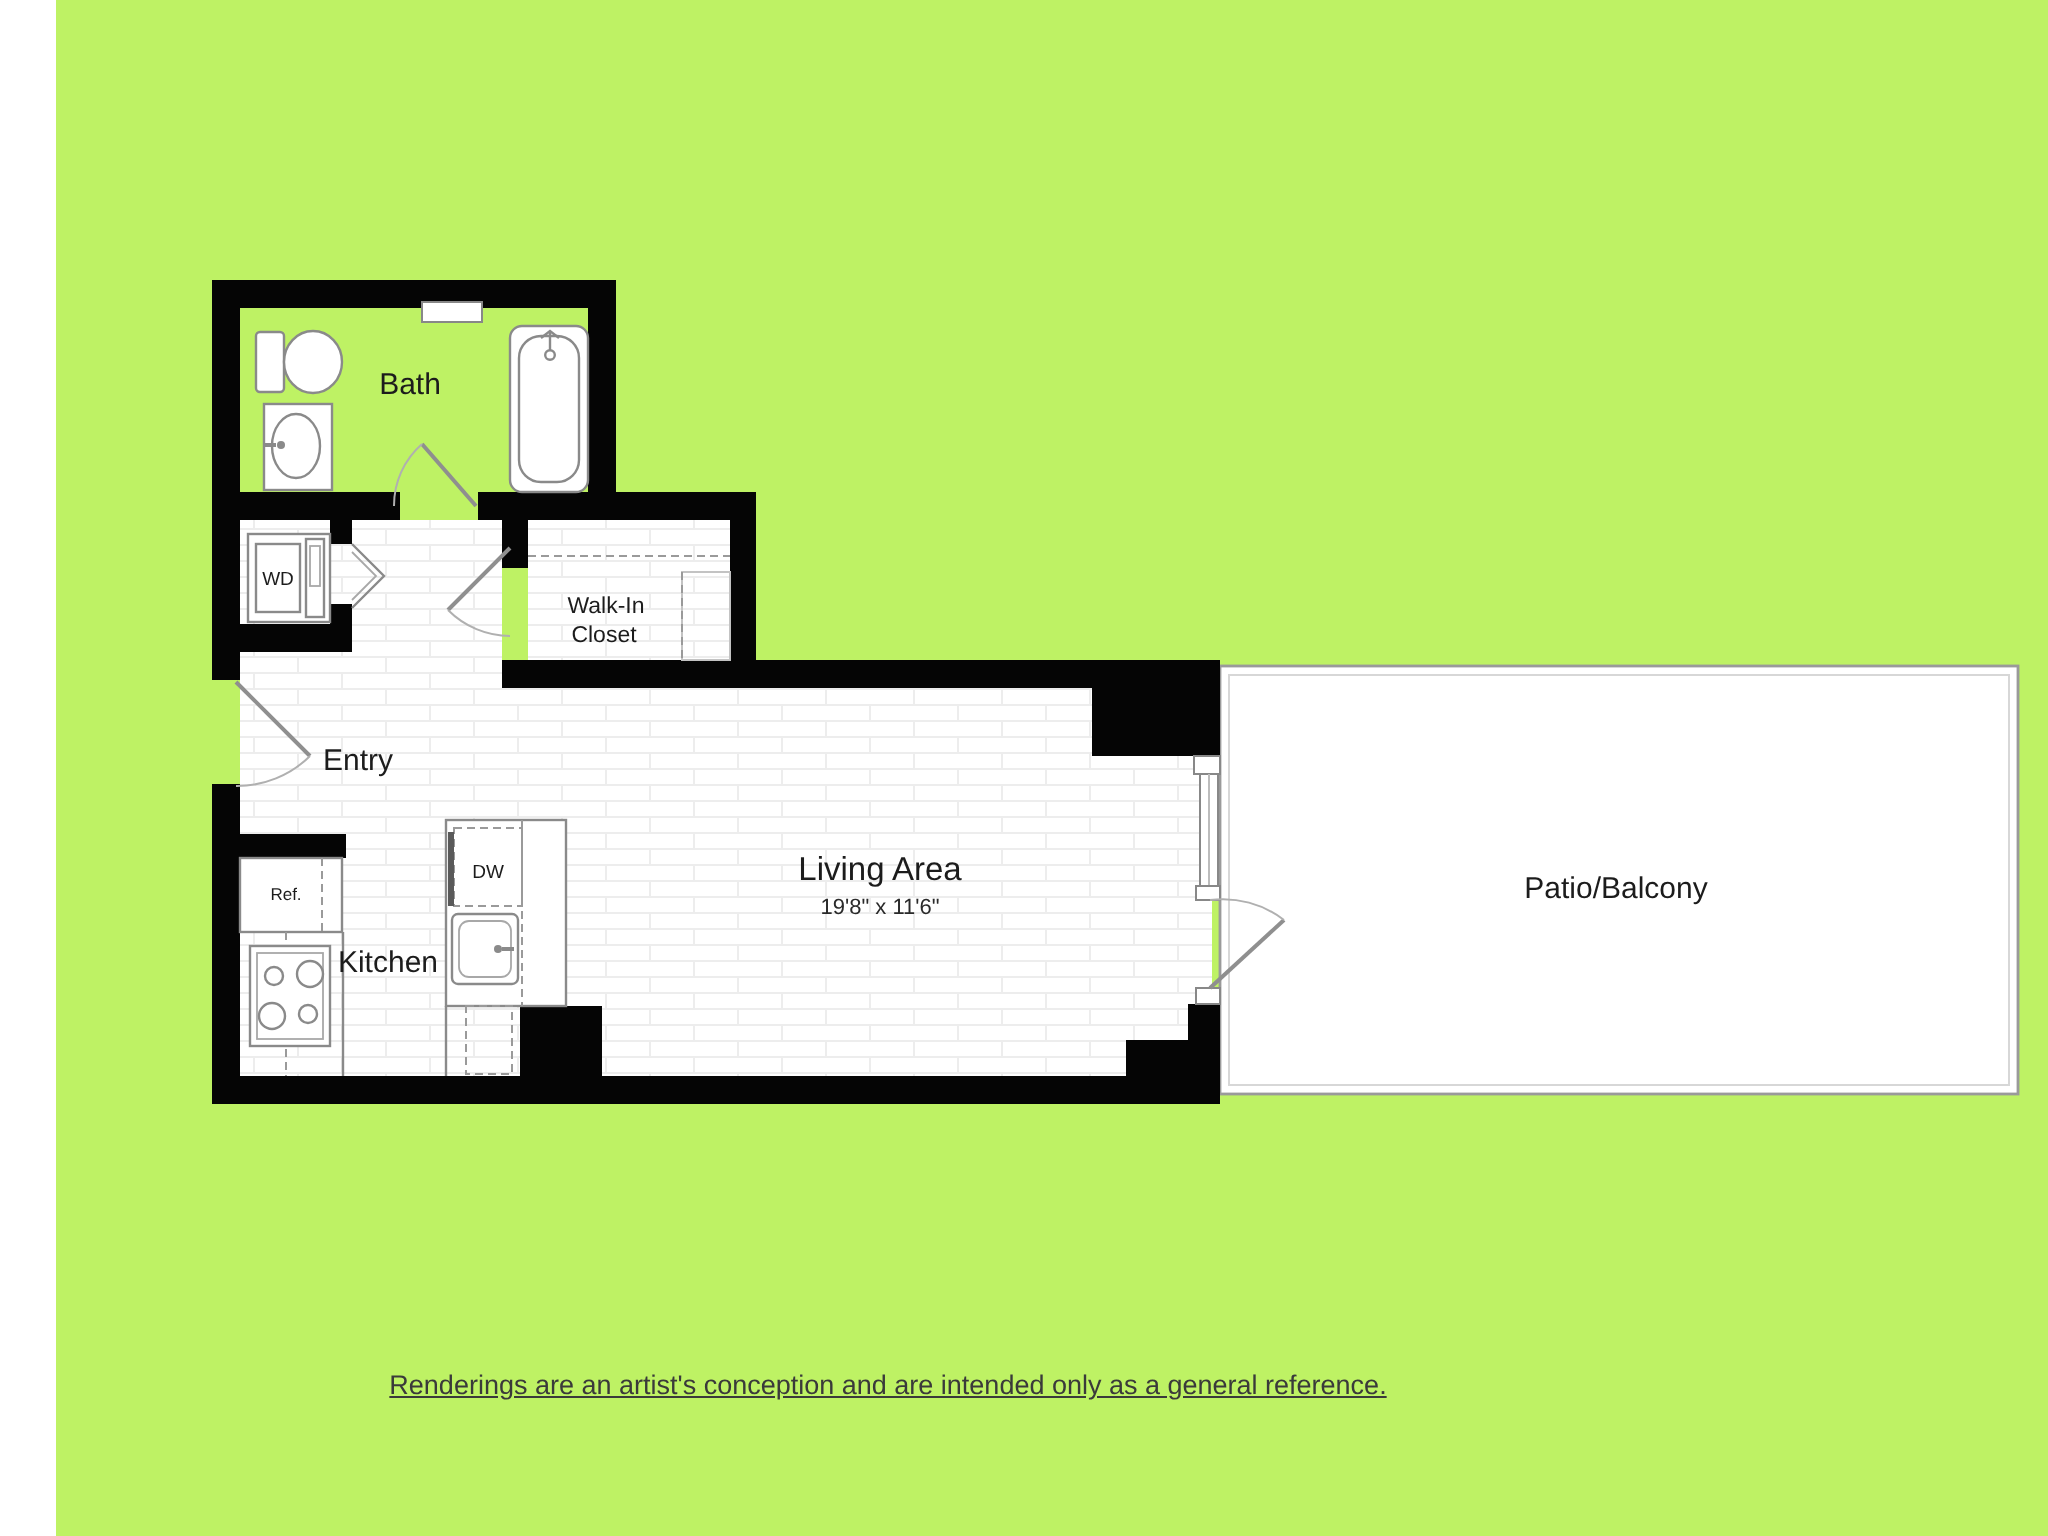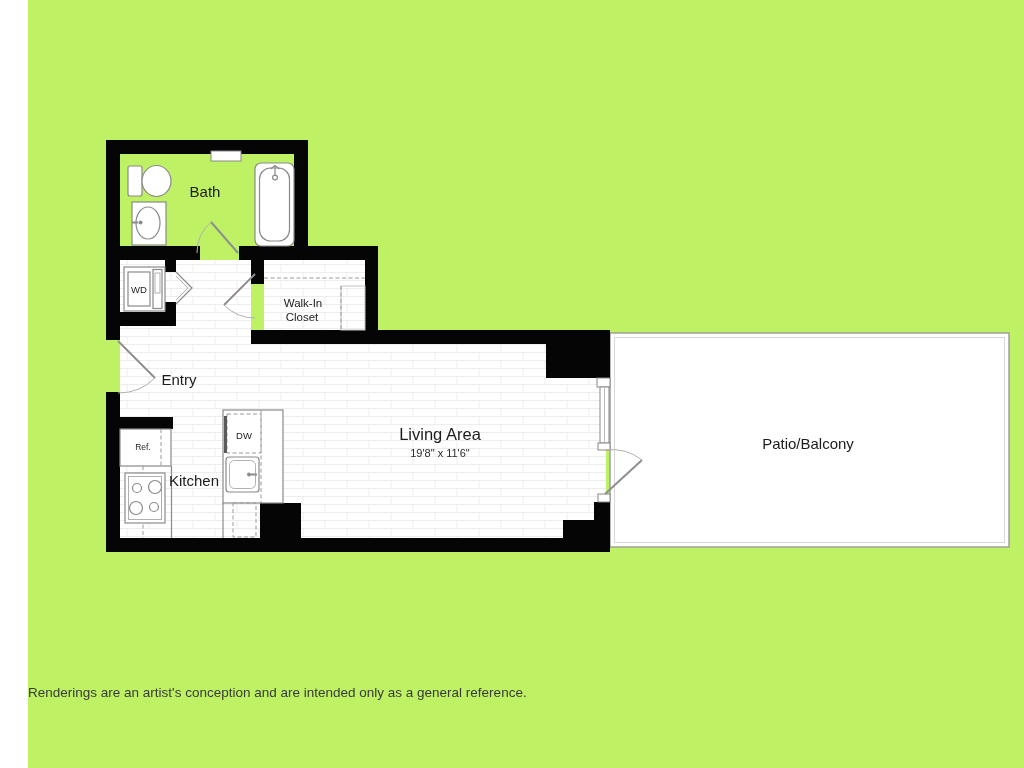--- a/index.html
+++ b/index.html
@@ -13,22 +13,22 @@
   .lbl-sm{font-size:9.5px;}
   .lbl-xs{font-size:8.5px;}
   .dims{font-size:11px;fill:#2a2a2a;}
   .fixture{fill:#ffffff;stroke:#8a8a8a;stroke-width:1.2;}
   .fixline{fill:none;stroke:#8a8a8a;stroke-width:1.2;}
   .thin{stroke-width:0.9;stroke:#a8a8a8;fill:none;}
   .dash{fill:none;stroke:#9a9a9a;stroke-width:1;stroke-dasharray:4 2.5;}
   .doorleaf{stroke:#8f8f8f;stroke-width:2;fill:none;}
   .doorarc{stroke:#b0b0b0;stroke-width:1;fill:none;}
   .jamb{fill:#ffffff;stroke:#888888;stroke-width:1;}
-  #footer{position:absolute;left:0;width:832px;text-align:left;color:#3a3a3a;
-          font-size:13.5px;line-height:25px;}
+  #footer{position:absolute;left:0;width:832px;text-align:center;color:#3a3a3a;
+          font-size:13.5px;line-height:25px;text-decoration:underline;}
   #footer{top:680px;}
 </style>
 </head>
 <body>
 
 <div id="stage">
 
 <svg id="plan-svg" width="1024" height="768" viewBox="0 0 1024 768" xmlns="http://www.w3.org/2000/svg">
 
   <defs>

